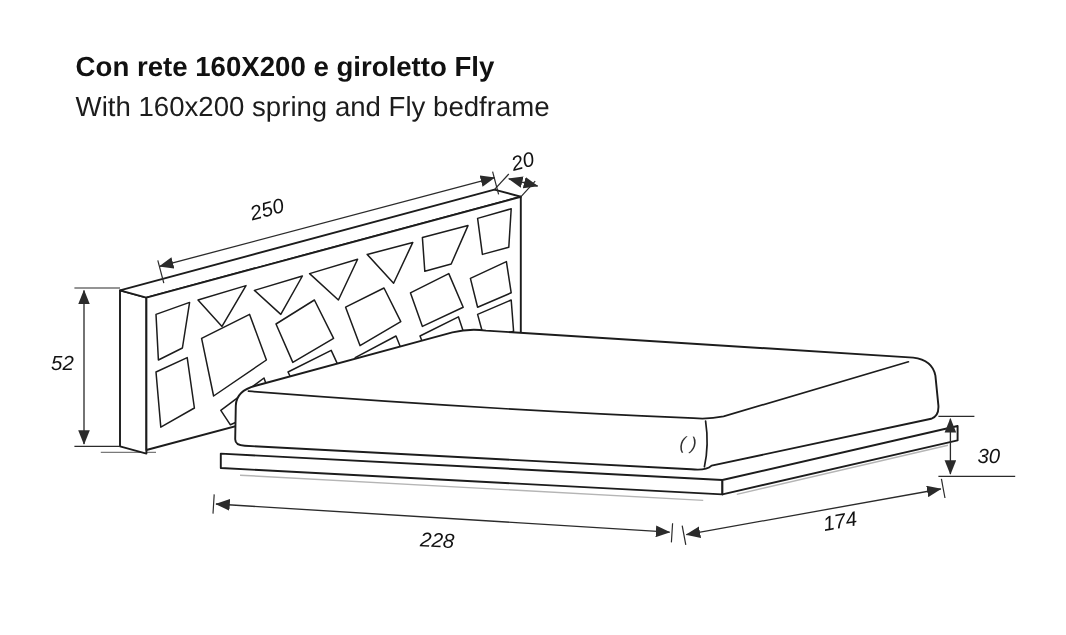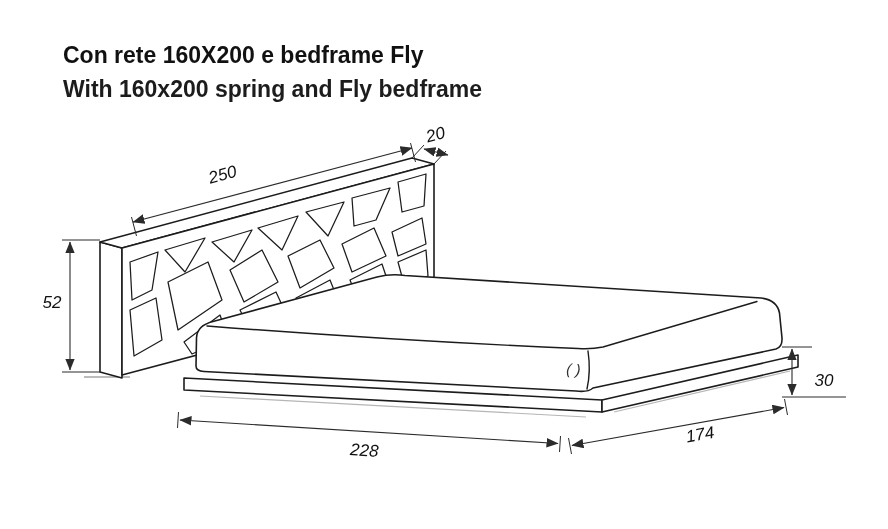--- a/index.html
+++ b/index.html
@@ -18,42 +18,42 @@
   .header h1{
     margin:0;
     font-size:23px;
     font-weight:700;
     line-height:34px;
     color:#111;
   }
   .header p{
     margin:0;
     font-size:23px;
-    font-weight:700;
+    font-weight:400;
     line-height:34px;
     color:#1c1c1c;
   }
   svg{position:absolute;left:0;top:0;}
   .obj{stroke:#1c1c1c;fill:#ffffff;stroke-width:1.6;stroke-linejoin:round;stroke-linecap:round;}
   .cut{stroke:#1c1c1c;fill:#ffffff;stroke-width:1.25;stroke-linejoin:round;}
   .crease{stroke:#1c1c1c;fill:none;stroke-width:1.4;stroke-linecap:round;}
   .dimline{stroke:#2b2b2b;fill:none;stroke-width:1.1;}
   .tick{stroke:#2b2b2b;fill:none;stroke-width:1;}
   .shadow{stroke:#b5b5b5;fill:none;stroke-width:1.2;}
   .floor{stroke:#7a7a7a;fill:none;stroke-width:1.2;}
   .dim{font:italic 17px "Liberation Sans", sans-serif;fill:#111;}
   .handle{font:italic 15px "Liberation Sans", sans-serif;fill:#333;}
 </style>
 </head>
 <body>
 
 <div class="canvas">
 
   <div class="header">
-    <h1>Con rete 160X200 e bedframe Fly</h1>
+    <h1>Con rete 160X200 e giroletto Fly</h1>
     <p>With 160x200 spring and Fly bedframe</p>
   </div>
 
   <svg width="888" height="529" viewBox="0 0 888 529">
     <defs>
       <marker id="arr" viewBox="0 0 10 8" refX="9.5" refY="4" markerWidth="11" markerHeight="9" orient="auto-start-reverse">
         <path d="M0,0 L10,4 L0,8 Z" fill="#2b2b2b"></path>
       </marker>
     </defs>
 

